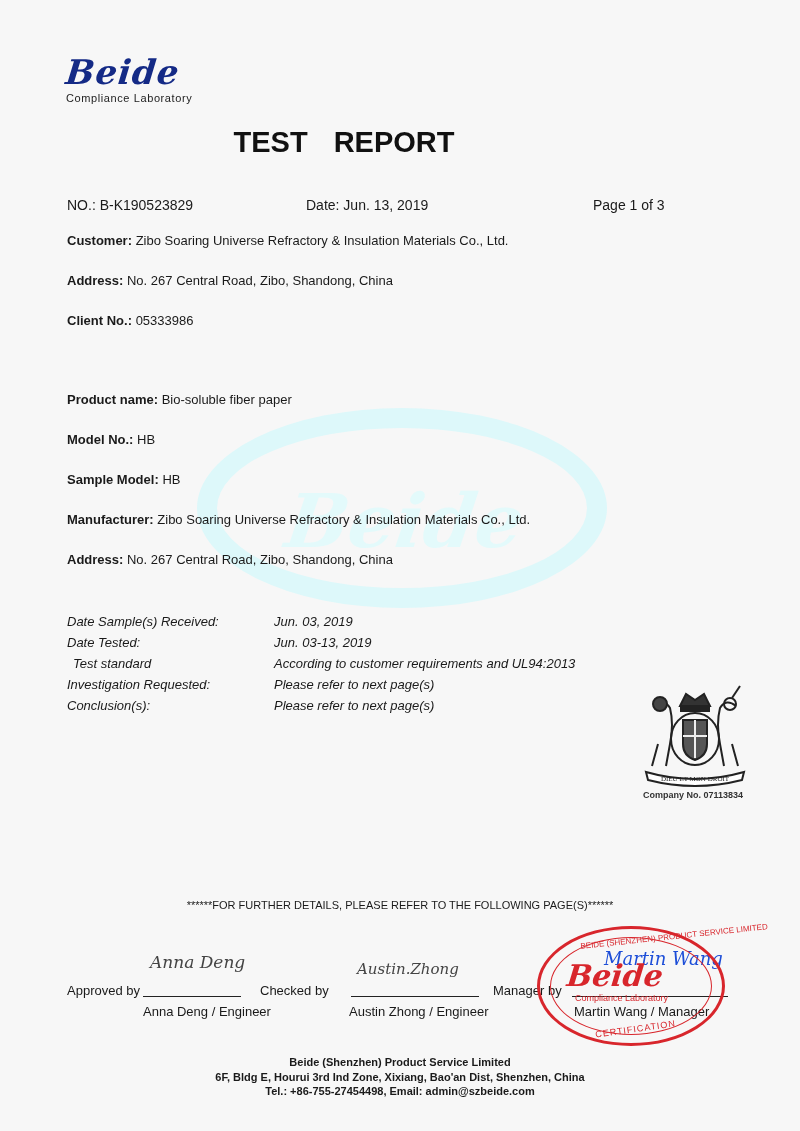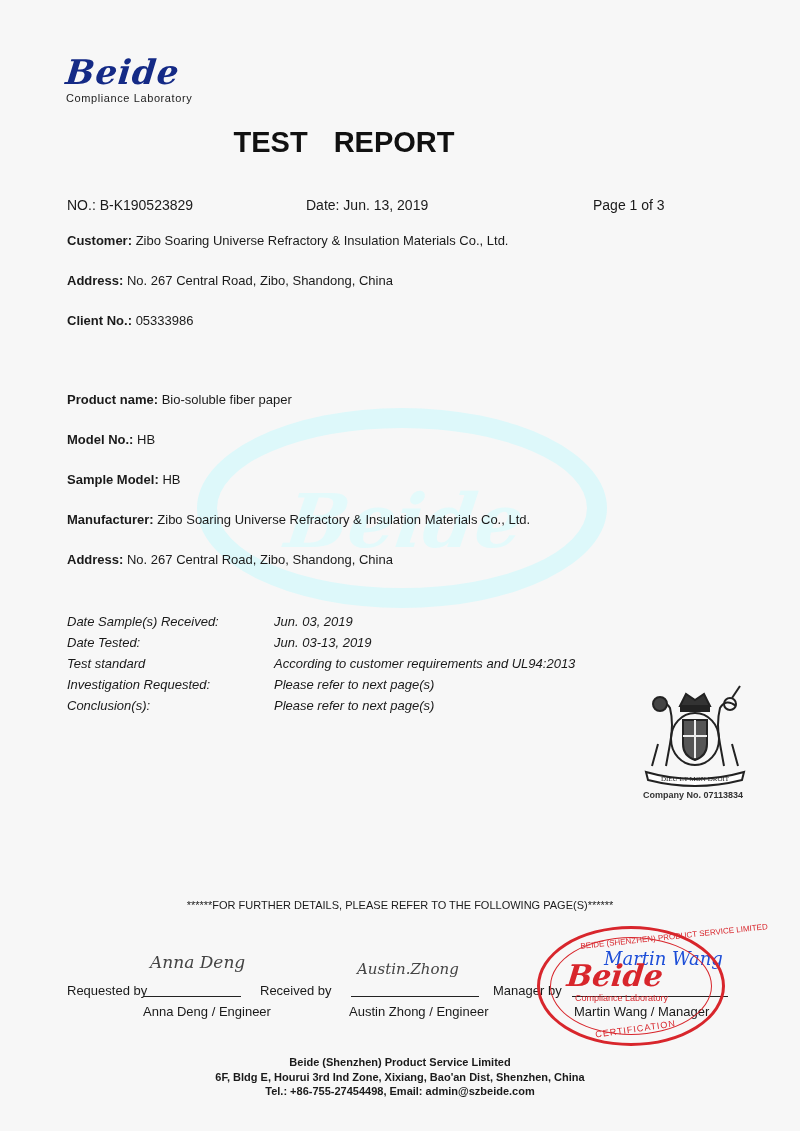--- a/index.html
+++ b/index.html
@@ -89,21 +89,21 @@
 </div>
 <div class="abs field" style="left:67px;top:552px">
   <b>Address:</b>
   <span>No. 267 Central Road, Zibo, Shandong, China</span>
 </div>
 
 <div class="abs tbl lbl" style="left:67px;top:614px">Date Sample(s) Received:</div>
 <div class="abs tbl" style="left:274px;top:614px">Jun. 03, 2019</div>
 <div class="abs tbl lbl" style="left:67px;top:635px">Date Tested:</div>
 <div class="abs tbl" style="left:274px;top:635px">Jun. 03-13, 2019</div>
-<div class="abs tbl lbl" style="left:67px;top:656px">Test standard</div>
+<div class="abs tbl lbl" style="left:73px;top:656px">Test standard</div>
 <div class="abs tbl" style="left:274px;top:656px">According to customer requirements and UL94:2013</div>
 <div class="abs tbl lbl" style="left:67px;top:677px">Investigation Requested:</div>
 <div class="abs tbl" style="left:274px;top:677px">Please refer to next page(s)</div>
 <div class="abs tbl lbl" style="left:67px;top:698px">Conclusion(s):</div>
 <div class="abs tbl" style="left:274px;top:698px">Please refer to next page(s)</div>
 
 <svg class="abs crest" viewBox="0 0 118 104">
   <g fill="none" stroke="#222" stroke-width="2">
     <path d="M44 22 L50 10 L59 16 L68 10 L74 22 Z" fill="#333"></path>
     <rect x="45" y="22" width="28" height="5" fill="#222"></rect>
@@ -121,23 +121,23 @@
   <text x="59" y="97" font-size="7" text-anchor="middle" fill="#222" font-family="Liberation Serif, serif">DIEU ET MON DROIT</text>
 </svg>
 <div class="abs company-no">Company No. 07113834</div>
 
 <div class="abs further">******FOR FURTHER DETAILS, PLEASE REFER TO THE FOLLOWING PAGE(S)******</div>
 
 <div class="abs signature" style="left:150px;top:952px;font-size:17px">Anna Deng</div>
 <div class="abs signature" style="left:357px;top:960px;font-size:15px">Austin.Zhong</div>
 <div class="abs signature" style="left:604px;top:948px;font-size:18px;color:#1d4ed8">Martin Wang</div>
 
-<div class="abs sig-label" style="left:67px">Requested by</div>
+<div class="abs sig-label" style="left:67px">Approved by</div>
 <div class="abs sig-line" style="left:143px;width:98px"></div>
-<div class="abs sig-label" style="left:260px">Received by</div>
+<div class="abs sig-label" style="left:260px">Checked by</div>
 <div class="abs sig-line" style="left:351px;width:128px"></div>
 <div class="abs sig-label" style="left:493px">Manager by</div>
 <div class="abs sig-line" style="left:572px;width:156px"></div>
 
 <div class="abs sig-name" style="left:143px">Anna Deng / Engineer</div>
 <div class="abs sig-name" style="left:349px">Austin Zhong / Engineer</div>
 <div class="abs sig-name" style="left:574px">Martin Wang / Manager</div>
 
 <div class="abs stamp"></div>
 <div class="abs stamp-inner"></div>

